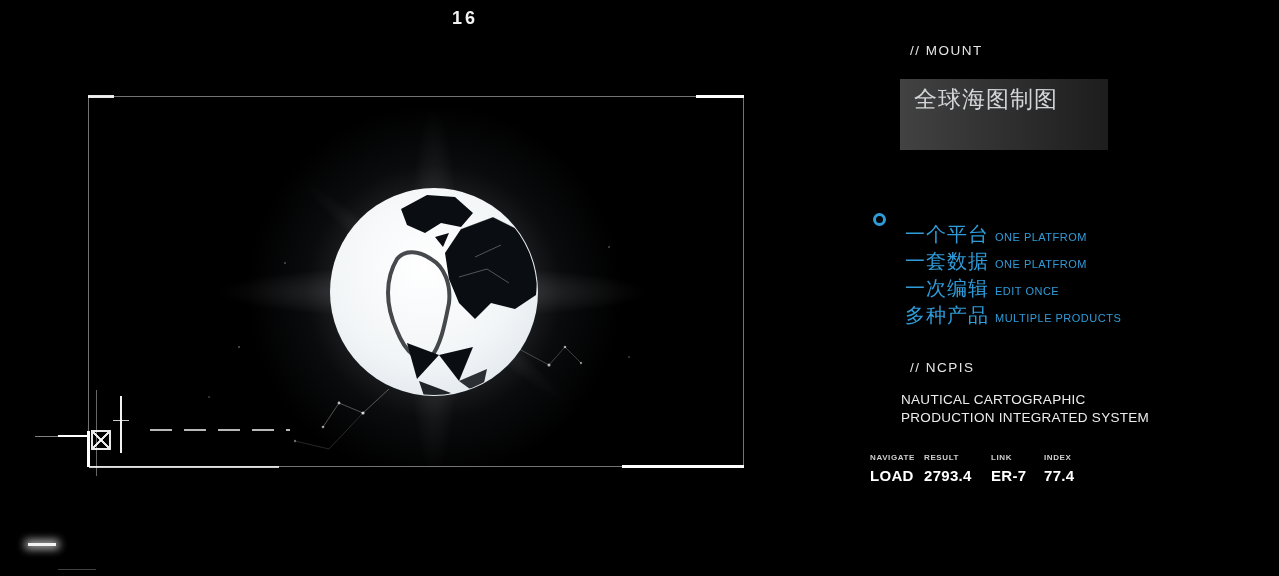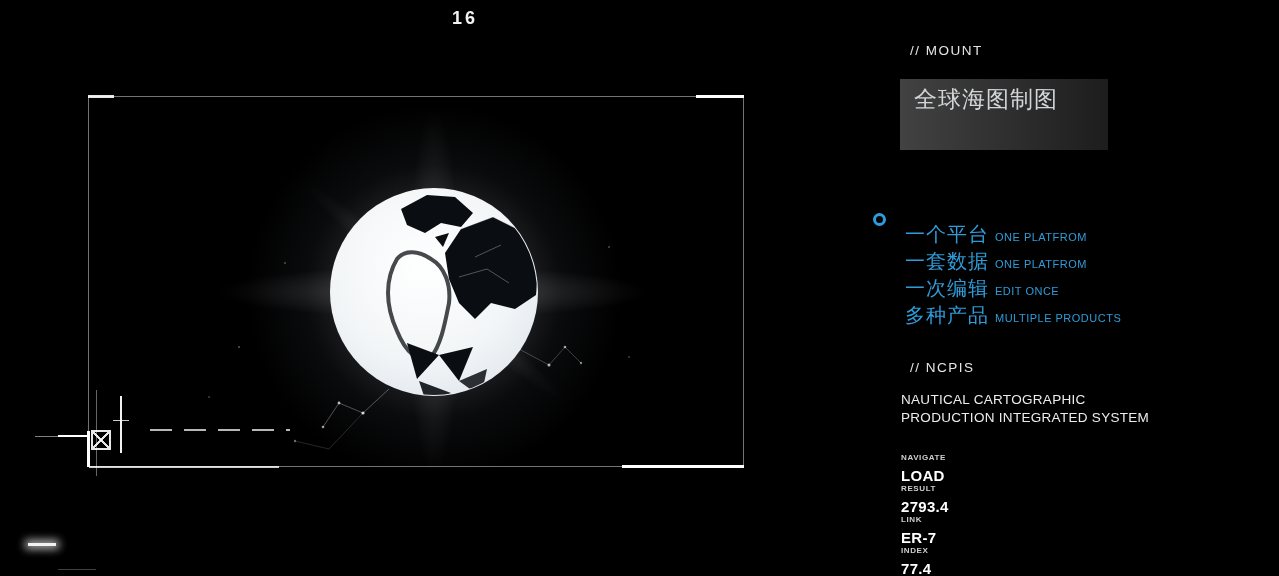--- a/index.html
+++ b/index.html
@@ -65,21 +65,21 @@
   .title-line { color:#d3d6d8; font-size:23px; line-height:31px; letter-spacing:1px; }
   .bullet-ring {
     position:absolute; left:873px; top:213px; width:13px; height:13px;
     border:3px solid var(--accent); border-radius:50%;
   }
   .feature-list { position:absolute; left:905px; top:221px; }
   .feature-row { display:flex; align-items:baseline; gap:6px; height:27px; color:var(--accent); }
   .feature-zh { font-size:20px; letter-spacing:1px; }
   .feature-en { font-size:11px; font-weight:normal; letter-spacing:.5px; }
   .system-name { position:absolute; left:901px; top:391px; color:#ececec; font-size:13.5px; line-height:18px; letter-spacing:.3px; }
-  .stats { position:absolute; left:901px; top:453px; display:flex;flex-direction:column; }
+  .stats { position:absolute; left:870px; top:453px; display:flex; }
   .stat { display:flex; flex-direction:column; }
   .stat:nth-child(1){ width:54px; } .stat:nth-child(2){ width:67px; }
   .stat:nth-child(3){ width:53px; } .stat:nth-child(4){ width:50px; }
   .stat-label { font-size:8px; font-weight:bold; letter-spacing:.6px; color:#cfcfcf; }
   .stat-value { font-size:15px; font-weight:bold; color:#fff; letter-spacing:.3px; margin-top:5px; }
 </style>
 </head>
 <body>
 
 <div class="stage" style="--accent: #2f9cd9;">

